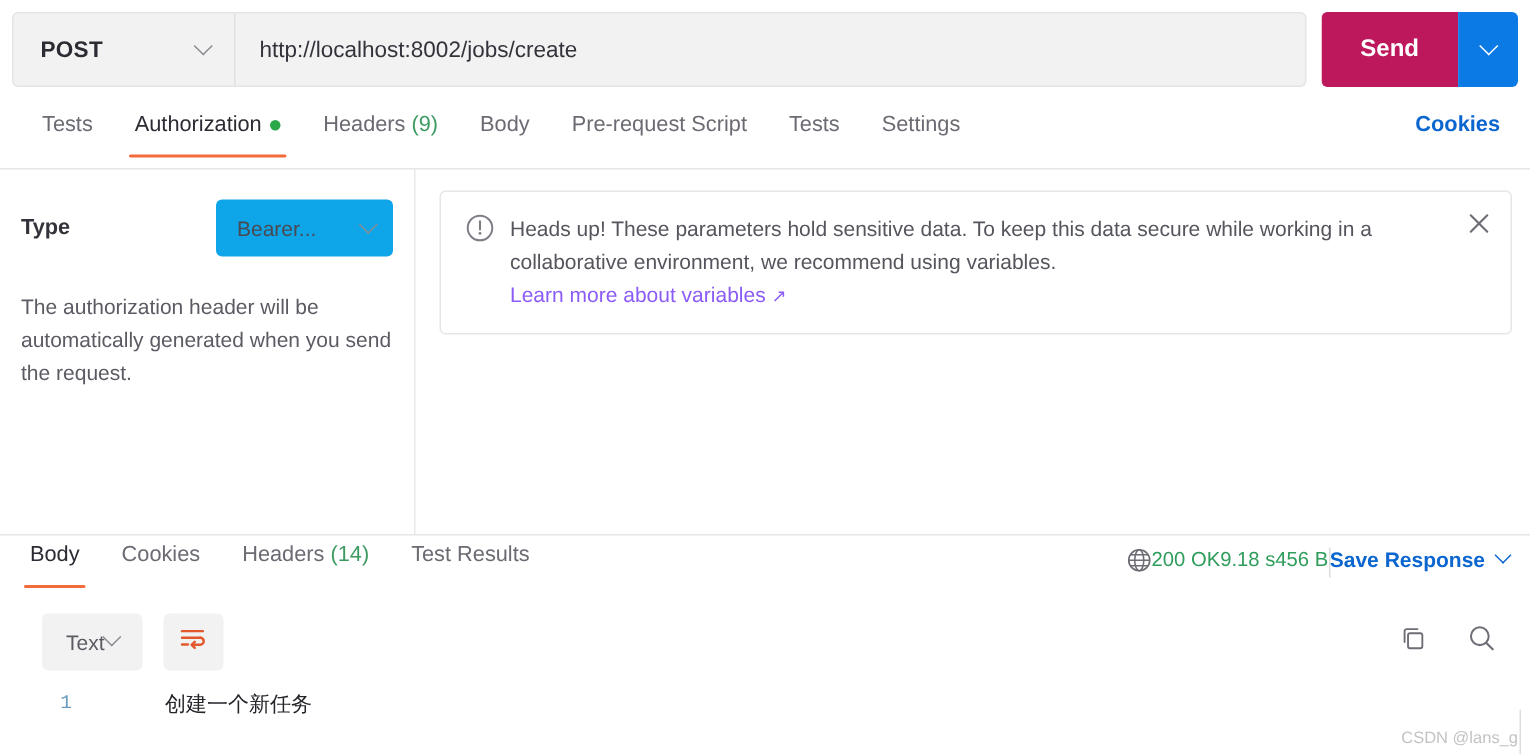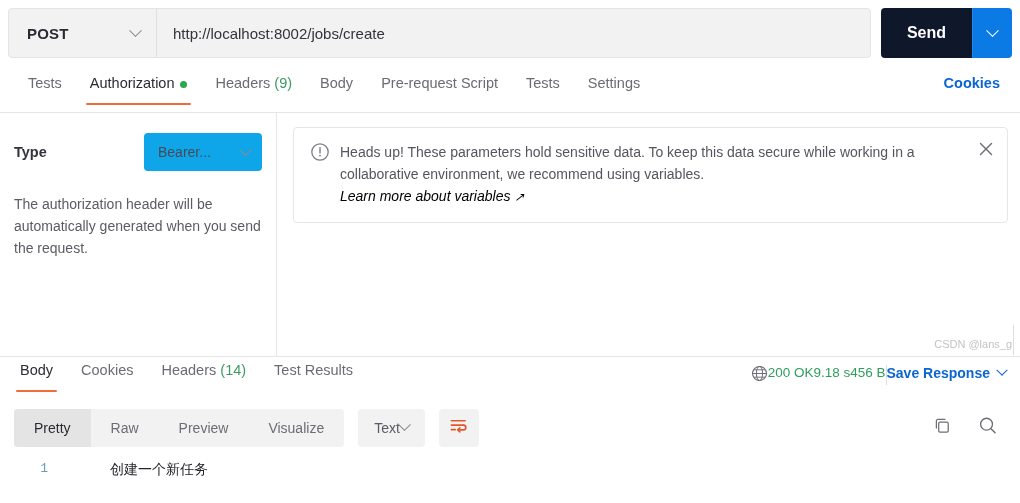--- a/index.html
+++ b/index.html
@@ -3,39 +3,39 @@
 <meta charset="utf-8">
 <style>
   * { box-sizing: border-box; margin: 0; padding: 0; }
   html, body {
     width: 1020px; height: 503px;
     background: #ffffff;
     font-family: "Liberation Sans", sans-serif;
     color: #2e2e35;
     overflow: hidden;
   }
-  .app { position: relative; width: 1020px; height: 355px; }
+  .app { position: relative; width: 1020px; height: 503px; }
 
   
   .urlbar { position: absolute; left: 8px; top: 8px; width: 1004px; height: 50px; display: flex; align-items: stretch; }
   .method-url {
     flex: 1; display: flex; align-items: stretch;
     background: #f2f2f2; border: 1px solid #e4e4e4; border-radius: 4px;
     overflow: hidden; margin-right: 10px;
   }
   .method-select {
     width: 148px; display: flex; align-items: center; justify-content: space-between;
     padding: 0 16px 0 18px; border-right: 1px solid #e0e0e0; cursor: pointer;
   }
   .method-select .mtext { font-size: 15px; font-weight: bold; color: #2b2b33; letter-spacing: .2px; }
   .chev { display: inline-block; width: 9px; height: 9px; border-right: 1.6px solid #8b8b94; border-bottom: 1.6px solid #8b8b94; transform: rotate(45deg) translate(-2px,-2px); }
   .chev.light { border-color: #ffffff; }
   .url-input { flex: 1; display: flex; align-items: center; padding: 0 16px; font-size: 15px; color: #33333b; background: transparent; border: 0; outline: none; font-family: "Liberation Sans", sans-serif; }
   .send-group { display: flex; align-items: stretch; border-radius: 4px; overflow: hidden; }
-  .send-btn { background: #0f172a; color: #fff; font-size: 16px; font-weight: bold; padding: 0 26px; display: flex; align-items: center; cursor: pointer; }
+  .send-btn { background: #be185d; color: #fff; font-size: 16px; font-weight: bold; padding: 0 26px; display: flex; align-items: center; cursor: pointer; }
   .send-caret { background: #0b7ae5; width: 40px; display: flex; align-items: center; justify-content: center; border-left: 1px solid #1f88ea; cursor: pointer; }
 
   
   .reqtabs { position: absolute; left: 0; top: 70px; width: 1020px; height: 42px; display: flex; align-items: flex-start; padding: 0 14px; }
   .tab { position: relative; font-size: 14.5px; color: #6b6b74; padding: 5px 14px 14px 14px; cursor: pointer; white-space: nowrap; }
   .tab.active { color: #2b2b33; }
   .tab.active:after { content: ""; position: absolute; left: 10px; right: 10px; bottom: 0; height: 2.5px; background: #f26b3a; border-radius: 2px; }
   .tab .cnt { color: #3c9a62; }
   .dot-green { display: inline-block; width: 7px; height: 7px; border-radius: 50%; background: #2aa84a; margin-left: 6px; vertical-align: middle; }
   .cookies-link { margin-left: auto; font-size: 14.5px; color: #0b66d0; font-weight: bold; padding: 5px 6px; cursor: pointer; }
@@ -43,21 +43,21 @@
   .hrule { position: absolute; left: 0; width: 1020px; height: 1px; background: #e6e6e6; }
 
   
   .authpane { position: absolute; left: 0; top: 113px; width: 1020px; height: 243px; display: flex; }
   .auth-left { width: 277px; border-right: 1px solid #e8e8e8; padding: 20px 14px 0 14px; }
   .type-row { display: flex; align-items: center; justify-content: space-between; }
   .type-label { font-size: 14.5px; font-weight: bold; color: #33333b; }
   .type-select { width: 118px; height: 38px; background: #0ea5e9; border-radius: 4px; display: flex; align-items: center; justify-content: space-between; padding: 0 12px 0 14px; cursor: pointer; }
   .type-select .ttext { font-size: 14px; color: #4a4a53; }
   .auth-desc { margin-top: 22px; font-size: 14px; line-height: 22px; color: #5b5b64; }
-  .link { color: #000000; cursor: pointer; font-style: italic; }
+  .link { color: #8b5cf6; cursor: pointer; }
   .ext { font-size: 12px; }
 
   .auth-right { flex: 1; padding: 14px 12px 0 16px; }
   .alert { position: relative; border: 1px solid #e6e6e6; border-radius: 4px; background: #fff; padding: 13px 40px 14px 16px; }
   .alert-row { display: flex; }
   .icon-info { flex: 0 0 20px; width: 20px; height: 20px; margin-right: 10px; margin-top: 1px; }
   .alert-text { font-size: 14px; line-height: 22px; color: #55555e; max-width: 650px; }
   .alert-close { position: absolute; right: 12px; top: 12px; width: 18px; height: 18px; cursor: pointer; }
 
   .token-row { margin-top: 35px; display: flex; align-items: center; }
@@ -187,26 +187,20 @@
       <span class="meta-val">456 B</span>
       <span class="vsep"></span>
       <span class="save-resp">
         <span>Save Response</span>
         <span class="chev" style="border-color:#0b66d0;width:8px;height:8px"></span>
       </span>
     </div>
   </div>
 
   <div class="bodybar">
-    <div class="segment" id="viewsegs">
-        <div class="seg active">Pretty</div>
-        <div class="seg">Raw</div>
-        <div class="seg">Preview</div>
-        <div class="seg">Visualize</div>
-      </div>
     <div class="textsel">
       <span>Text</span>
       <span class="chev"></span>
     </div>
     <div class="wrapbtn">
       <span>
         <svg viewBox="0 0 20 20" width="19" height="19">
           <line x1="2.5" y1="5" x2="17" y2="5" stroke="#e2582c" stroke-width="1.7" stroke-linecap="round"></line>
           <line x1="2.5" y1="9.6" x2="15.2" y2="9.6" stroke="#e2582c" stroke-width="1.7" stroke-linecap="round"></line>
           <path d="M15.2 9.6a2.5 2.5 0 0 1 0 5H9.6" fill="none" stroke="#e2582c" stroke-width="1.7" stroke-linecap="round"></path>

